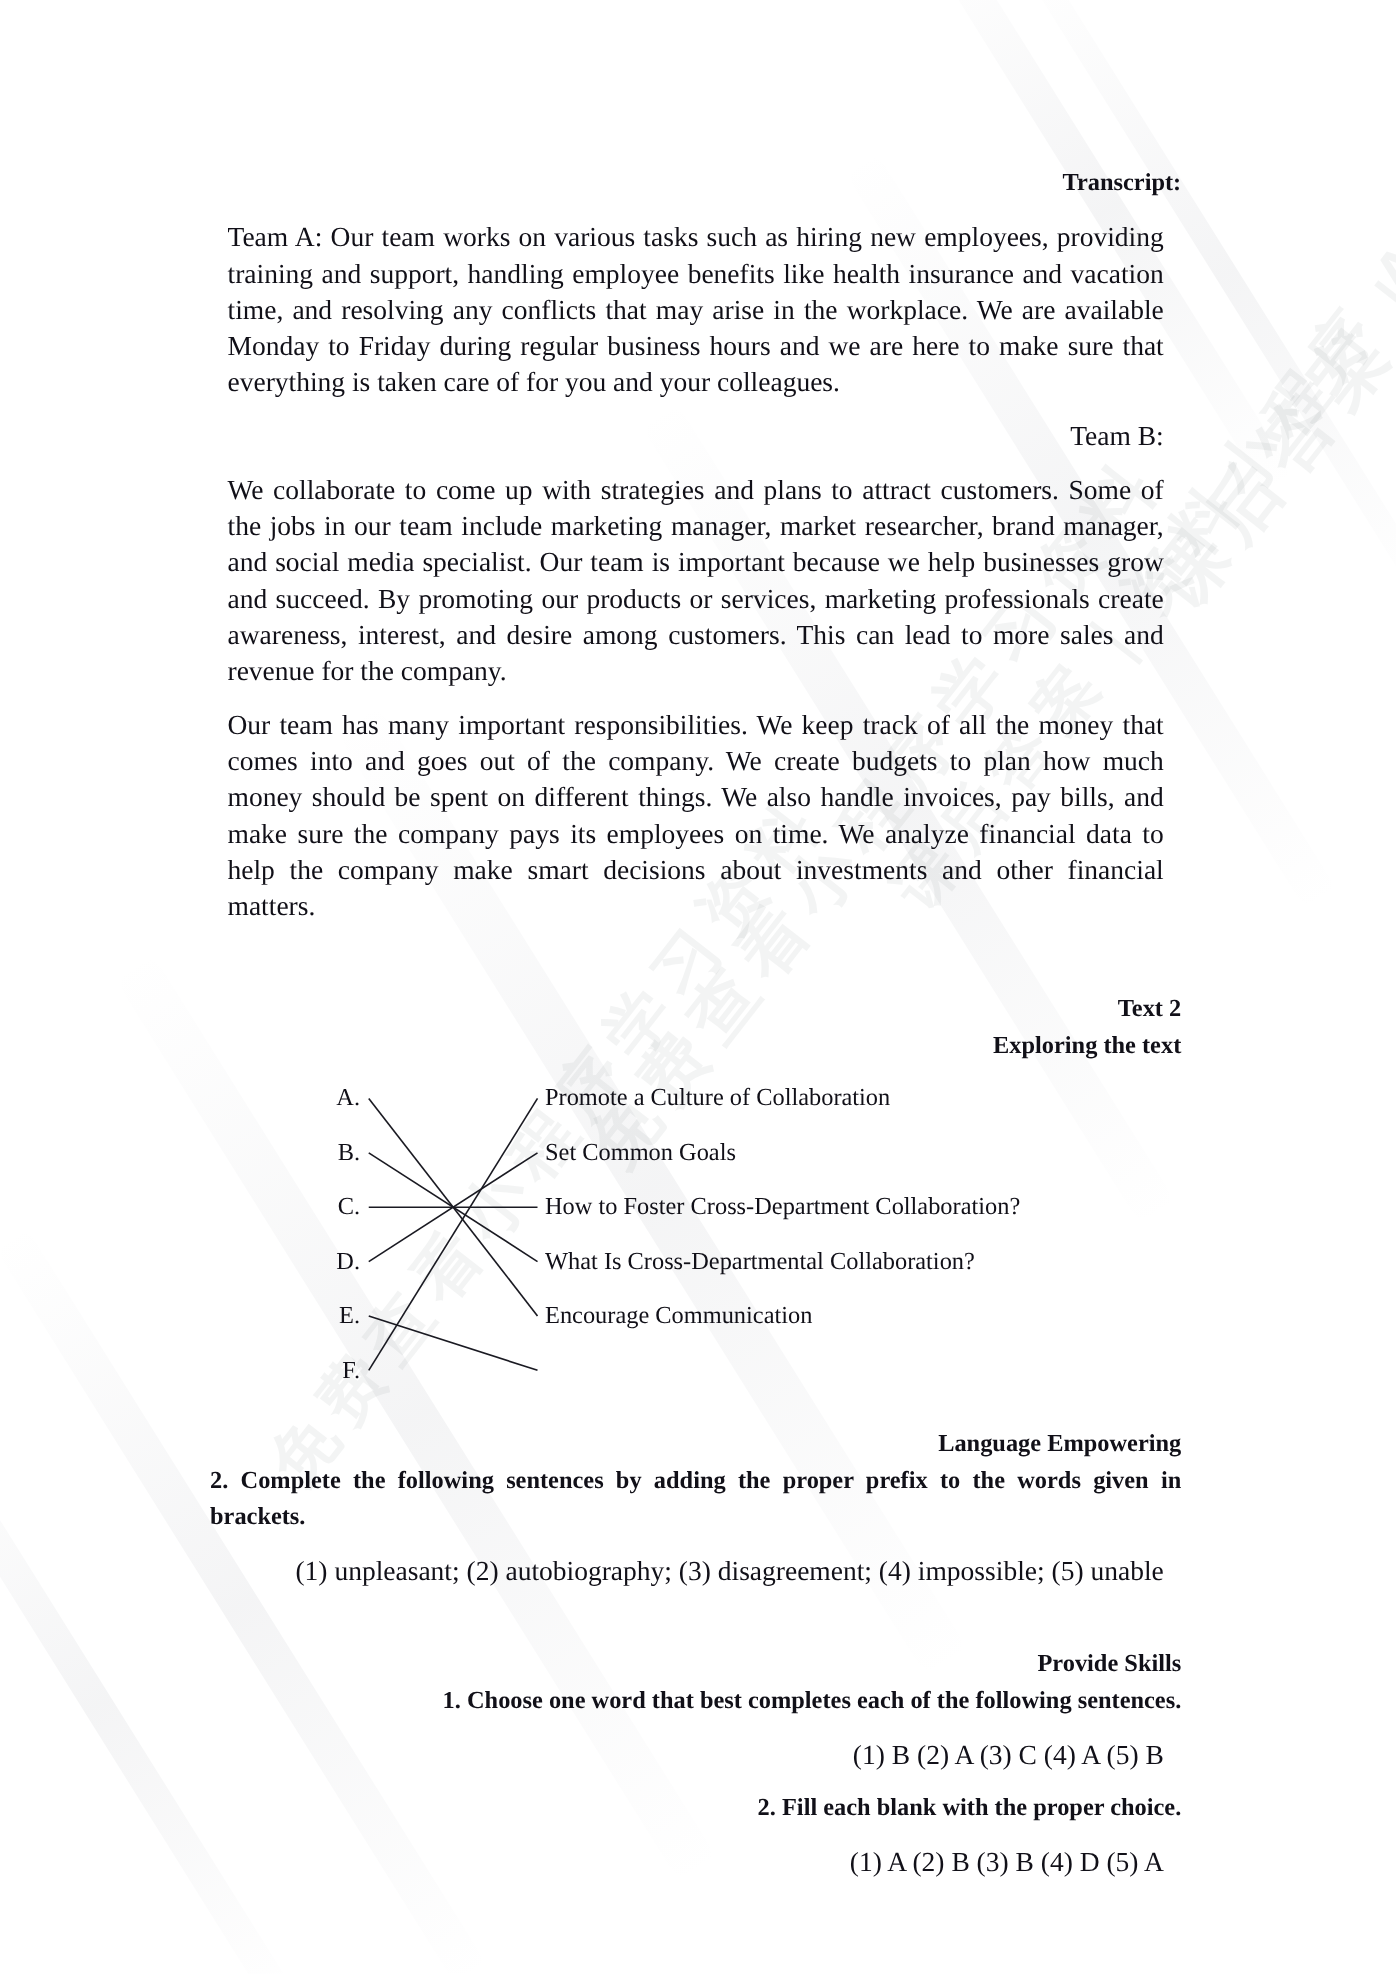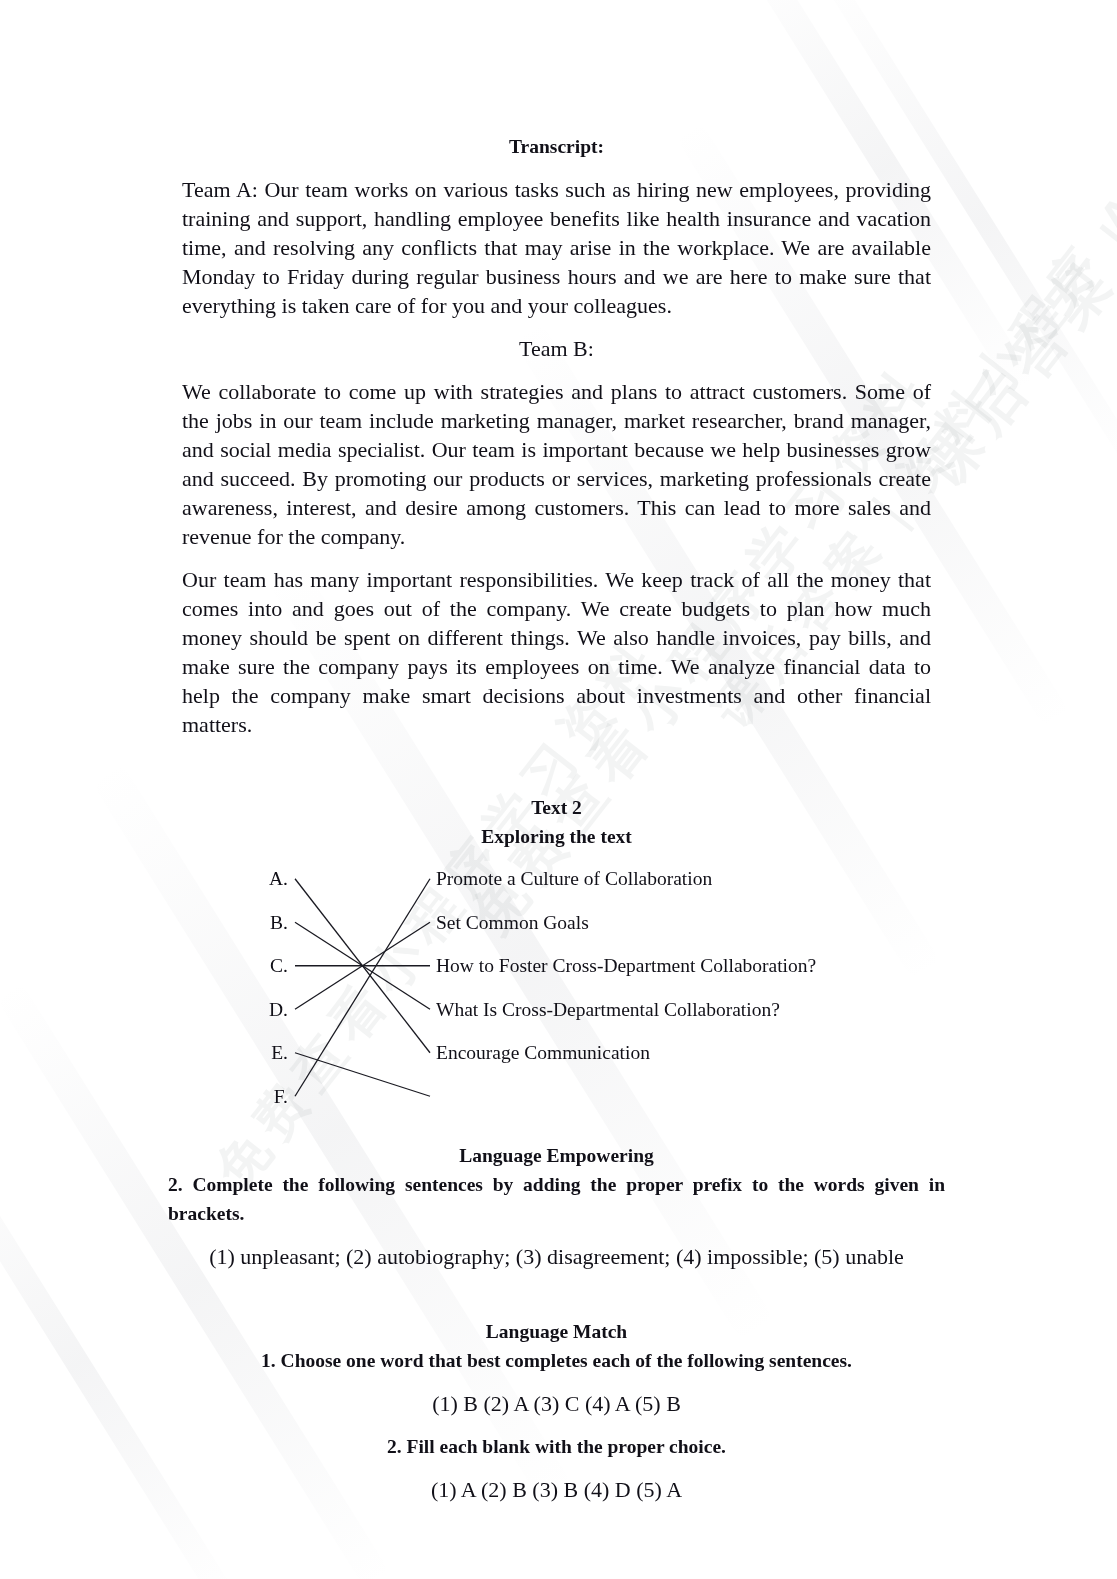--- a/index.html
+++ b/index.html
@@ -52,27 +52,27 @@
     z-index: 2;
   }
 
   .para {
     font-size: 22px;
     line-height: 29px;
     text-align: justify;
     text-justify: inter-word;
     margin: 14px;
   }
-  .para.ragged { text-align: center; }
+  .para.ragged { text-align: right; }
   .heading {
     font-size: 19.5px;
     line-height: 29px;
     font-weight: 700;
     margin: 0;
-    text-align: center;
+    text-align: right;
   }
   .gap-lg { height: 40px; }
   .gap-md { height: 32px; }
 
   
   .match-block {
     position: relative;
     margin-top: 6px;
     height: 252px;
   }
@@ -175,20 +175,20 @@
     </div>
 
     <div class="gap-md"></div>
 
     <p class="heading">Language Empowering</p>
     <p class="heading" style="text-align:justify;">2. Complete the following sentences by adding the proper prefix to the words given in brackets.</p>
     <p class="para ragged">(1) unpleasant; (2) autobiography; (3) disagreement; (4) impossible; (5) unable</p>
 
     <div class="gap-md"></div>
 
-    <p class="heading">Language Match</p>
+    <p class="heading">Provide Skills</p>
     <p class="heading">1. Choose one word that best completes each of the following sentences.</p>
     <p class="para ragged">(1) B (2) A (3) C (4) A (5) B</p>
     <p class="heading">2. Fill each blank with the proper choice.</p>
     <p class="para ragged">(1) A (2) B (3) B (4) D (5) A</p>
 
   </div>
 </div>
 
 </body></html>

